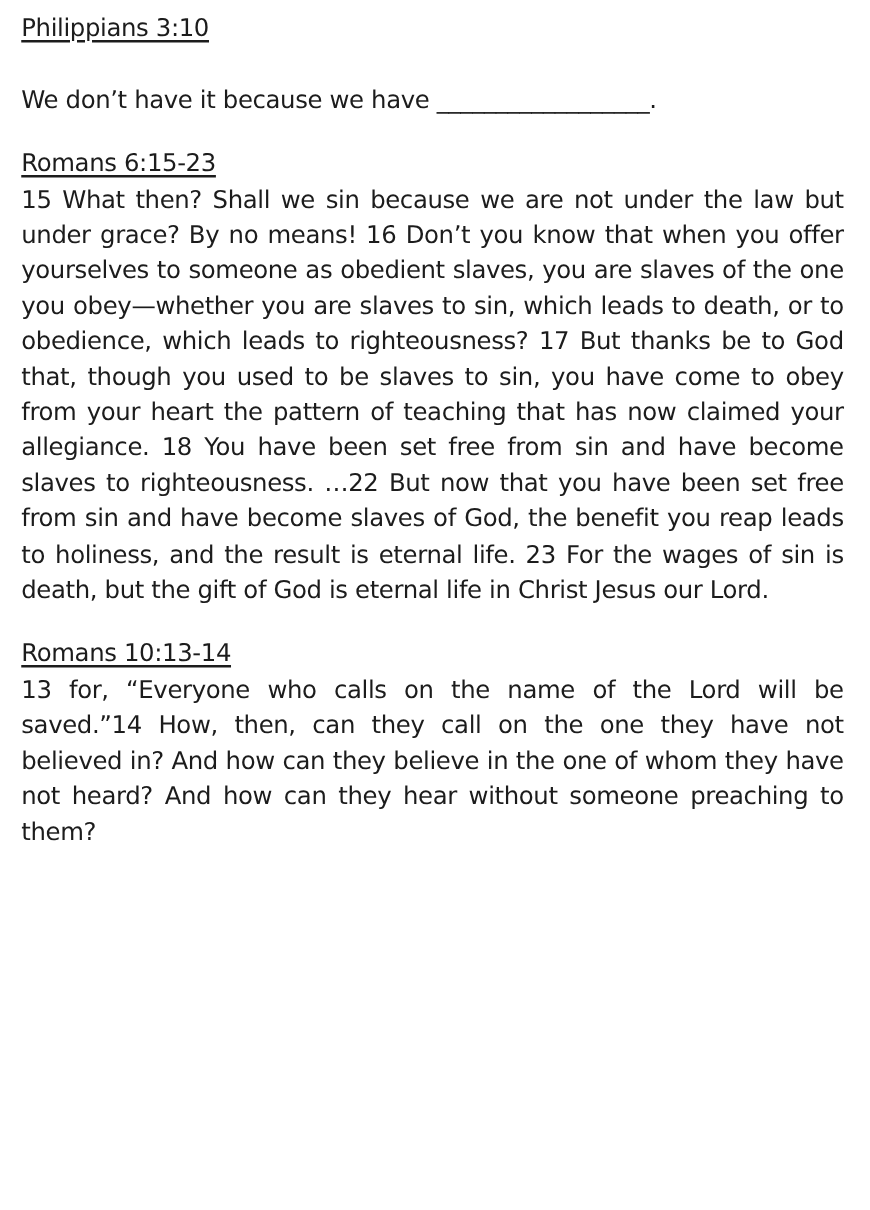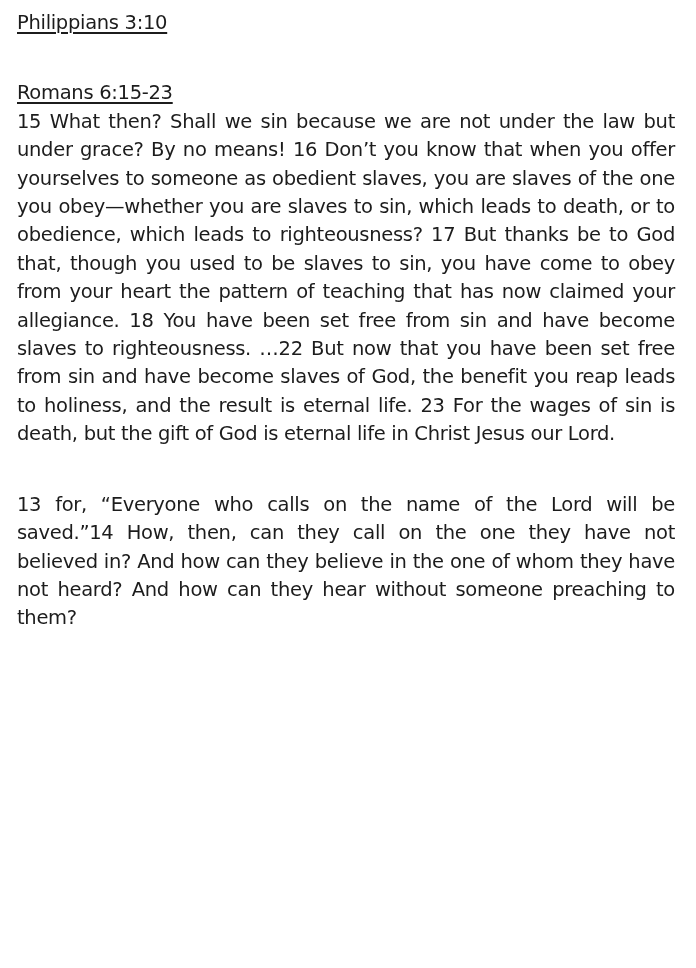--- a/index.html
+++ b/index.html
@@ -10,44 +10,46 @@
     padding:9px 17px 0 17px;
     background:#ffffff;
     color:#1c1c1c;
     font-family:"DejaVu Sans","Liberation Sans",sans-serif;
     font-size:19.5px;
     line-height:28.4px;
     letter-spacing:-0.3px;
     overflow:hidden;
   }
   .sec{margin:0;}
-  .sec:not(:first-child){margin-top:42px;}
+  .sec:not(:first-child){margin-top:23px;}
   h2.heading{
     margin:0;
     font-size:inherit;
     font-weight:normal;
     text-decoration:underline;
     text-underline-offset:3px;
     text-decoration-thickness:1.5px;
   }
   p{margin:0;}
   p.justify{text-align:justify;}
   p.fill{margin-top:28.4px;white-space:nowrap;}
 </style>
 </head>
 <body>
 
 <div class="page">
 
   <section class="sec">
     <h2 class="heading">Philippians 3:10</h2>
+    <p class="fill">We don’t have it because we have __________________.</p>
   </section>
 
   <section class="sec">
     <h2 class="heading">Romans 6:15-23</h2>
     <p class="justify">15 What then? Shall we sin because we are not under the law but under grace? By no means! 16 Don’t you know that when you offer yourselves to someone as obedient slaves, you are slaves of the one you obey—whether you are slaves to sin, which leads to death, or to obedience, which leads to righteousness? 17 But thanks be to God that, though you used to be slaves to sin, you have come to obey from your heart the pattern of teaching that has now claimed your allegiance. 18 You have been set free from sin and have become slaves to righteousness. …22 But now that you have been set free from sin and have become slaves of God, the benefit you reap leads to holiness, and the result is eternal life. 23 For the wages of sin is death, but the gift of God is eternal life in Christ Jesus our Lord.</p>
   </section>
 
   <section class="sec">
+    <h2 class="heading">Romans 10:13-14</h2>
     <p class="justify">13 for, “Everyone who calls on the name of the Lord will be saved.”14 How, then, can they call on the one they have not believed in? And how can they believe in the one of whom they have not heard? And how can they hear without someone preaching to them?</p>
   </section>
 
 </div>
 
 </body></html>

